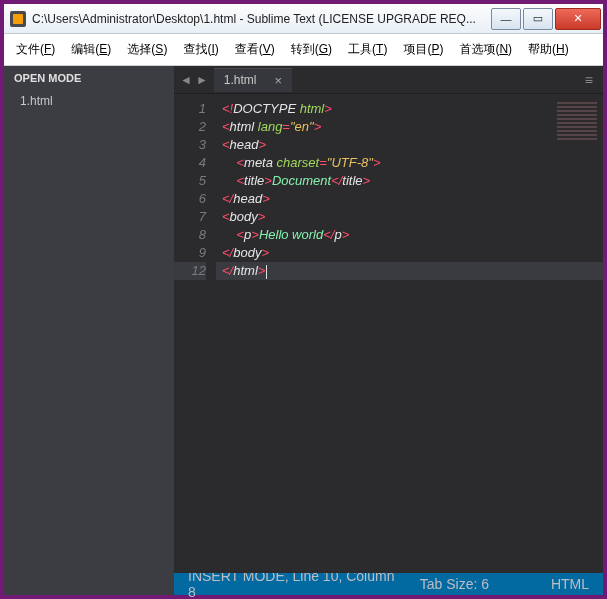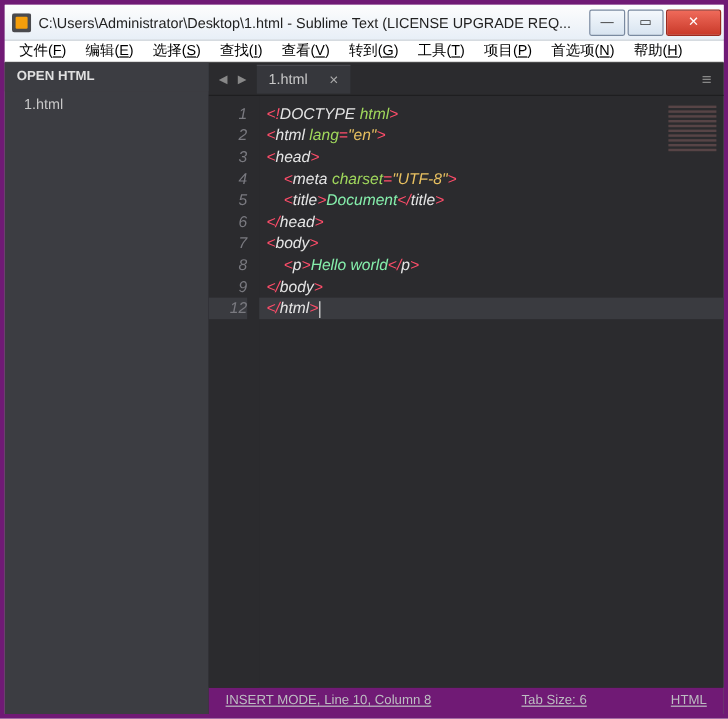--- a/index.html
+++ b/index.html
@@ -7,21 +7,21 @@
 
 .window { width: 607px; height: 599px; border: 4px solid #701a75; background: #fff; display: flex; flex-direction: column; }
 
 .titlebar { height: 30px; background: linear-gradient(#fdfdfd, #e8eff7); display: flex; align-items: center; border-bottom: 1px solid #c0c8d0; }
 .titlebar-icon { width: 16px; height: 16px; margin: 0 6px; }
 .titlebar-text { flex: 1; font-size: 12px; color: #222; white-space: nowrap; overflow: hidden; text-overflow: ellipsis; }
 .winctrls { display: flex; height: 22px; margin-right: 2px; }
 .winbtn { width: 30px; height: 22px; border: 1px solid #7a8aa0; border-radius: 2px; margin-left: 2px; background: linear-gradient(#f4f8fc, #d8e4f0); display: flex; align-items: center; justify-content: center; font-size: 11px; color: #333; }
 .winbtn.close { background: linear-gradient(#ef6a5a, #c93a2a); border-color: #9c2a1e; color: #fff; width: 46px; }
 
-.menubar { height: 18px; background: #ffffff; display: flex; align-items: center; border-bottom: 1px solid #d0d0d0; padding: 0 4px; }
+.menubar { height: 32px; background: #ffffff; display: flex; align-items: center; border-bottom: 1px solid #d0d0d0; padding: 0 4px; }
 .menuitem { font-size: 12px; color: #000; padding: 2px 8px; cursor: default; }
 .menuitem u { text-decoration: underline; }
 
 .client { flex: 1; display: flex; background: #28282a; min-height: 0; }
 
 .sidebar { width: 170px; background: #3c3d42; color: #d0d0d0; display: flex; flex-direction: column; }
 .sidebar-header { font-size: 11px; font-weight: bold; color: #e0e0e0; padding: 6px 10px; background: #3c3d42; }
 .sidebar-item { font-size: 12px; color: #c8c8c8; padding: 4px 16px; }
 
 .editor { flex: 1; display: flex; flex-direction: column; min-width: 0; }
@@ -41,21 +41,21 @@
 .c-attr { color: #a0d85c; font-style: italic; }
 .c-str { color: #e8c060; }
 .c-txt { color: #86efac; }
 .c-pnk { color: #ff4d6a; }
 
 .cursor { display: inline-block; width: 1px; height: 14px; background: #e0e0e0; vertical-align: middle; margin-left: 1px; }
 
 .minimap { position: absolute; top: 6px; right: 6px; width: 40px; height: 60px; opacity: 0.4; }
 .minimap div { height: 2px; margin: 2px 0; background: #9a6a6a; }
 
-.statusbar { height: 22px; background: #701a75; color: #bdbdc2; font-size: 11px; display: flex; align-items: center; padding: 0 14px; text-decoration: underline; }
+.statusbar { height: 22px; background: #0369a1; color: #bdbdc2; font-size: 14px; display: flex; align-items: center; padding: 0 14px; }
 .status-left { flex: 1; }
 .status-mid { width: 120px; text-align: right; padding-right: 30px; }
 .status-right { width: 70px; text-align: right; }
 </style>
 </head>
 <body>
 
 <div class="window">
 
   <div class="titlebar">
@@ -79,21 +79,21 @@
       <span class="menuitem">查看(<u>V</u>)</span>
       <span class="menuitem">转到(<u>G</u>)</span>
       <span class="menuitem">工具(<u>T</u>)</span>
       <span class="menuitem">项目(<u>P</u>)</span>
       <span class="menuitem">首选项(<u>N</u>)</span>
       <span class="menuitem">帮助(<u>H</u>)</span>
     </div>
 
   <div class="client">
     <div class="sidebar">
-      <div class="sidebar-header">OPEN HTML</div>
+      <div class="sidebar-header">OPEN MODE</div>
       <div id="sidebar-items">
           <div class="sidebar-item">1.html</div>
         </div>
     </div>
 
     <div class="editor">
       <div class="tabbar">
         <div class="navarrows">
           <span class="navarrow">◄</span>
           <span class="navarrow">►</span>

